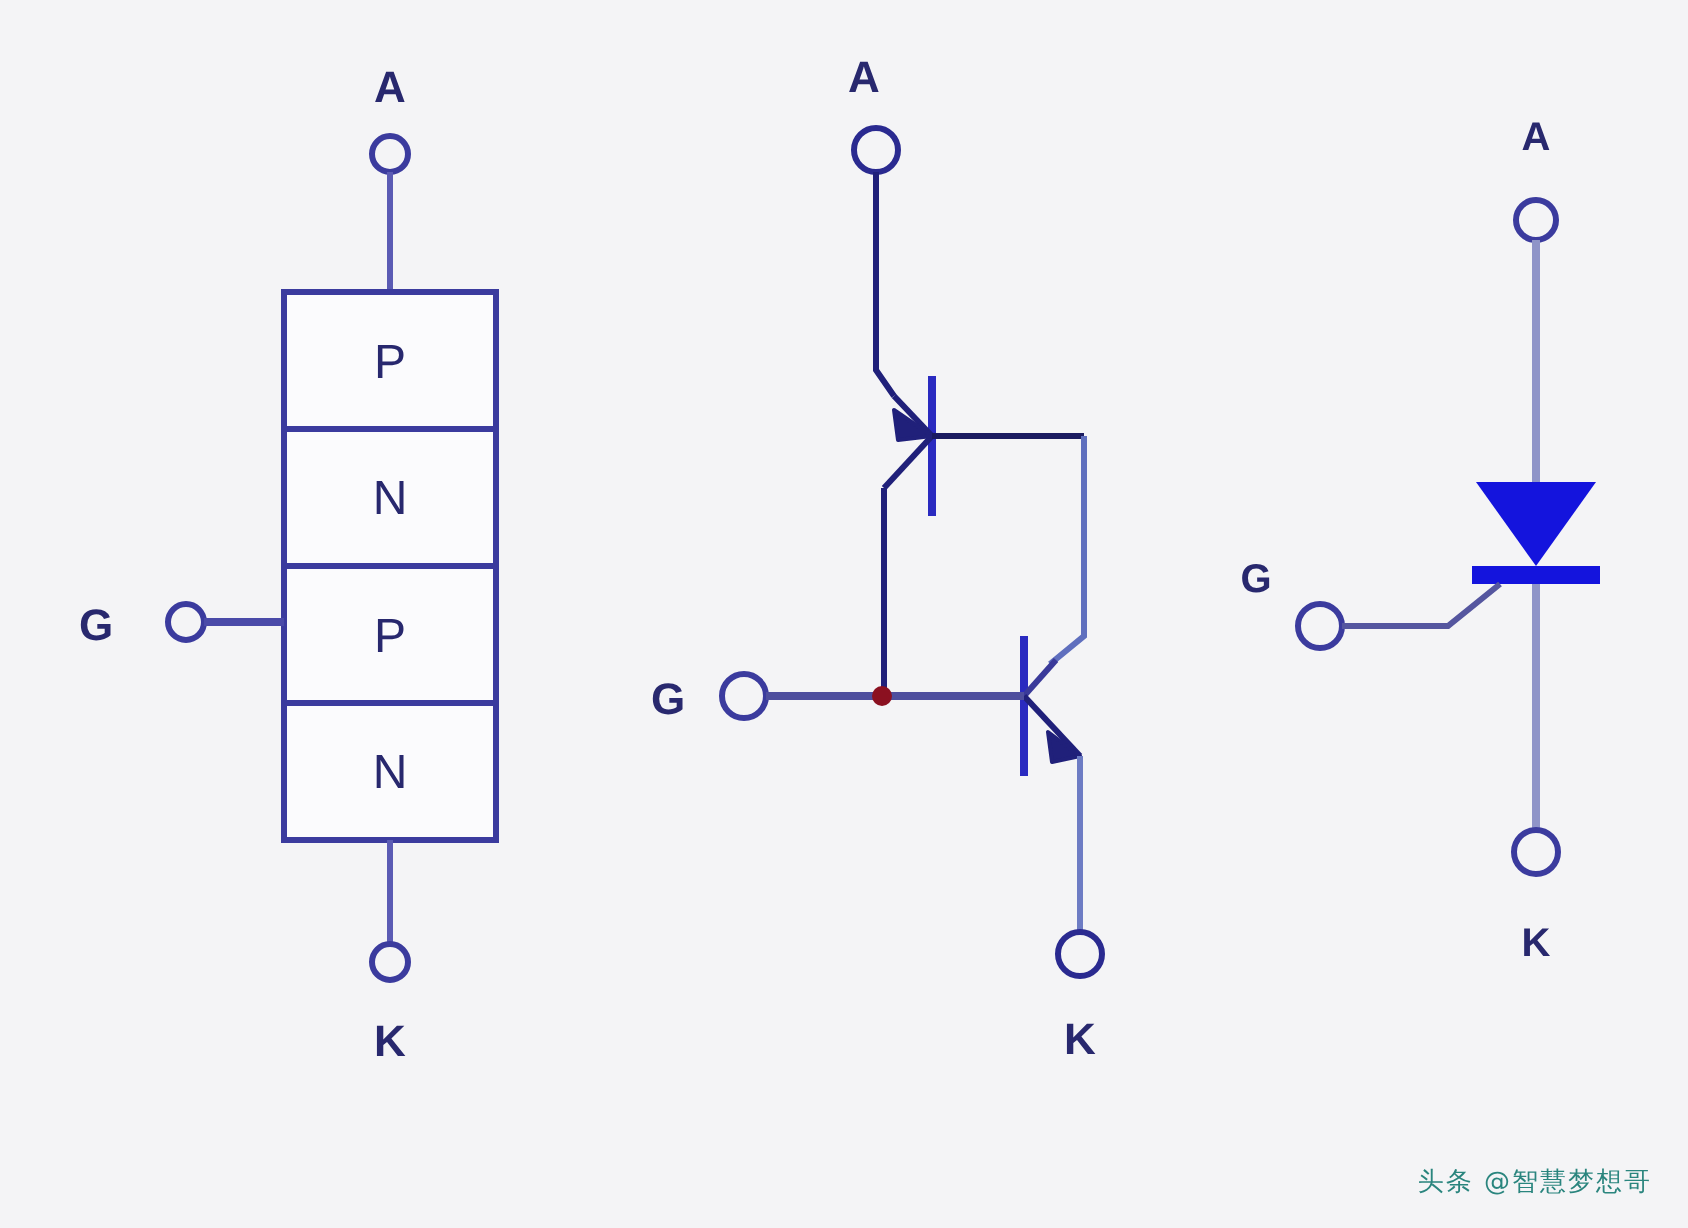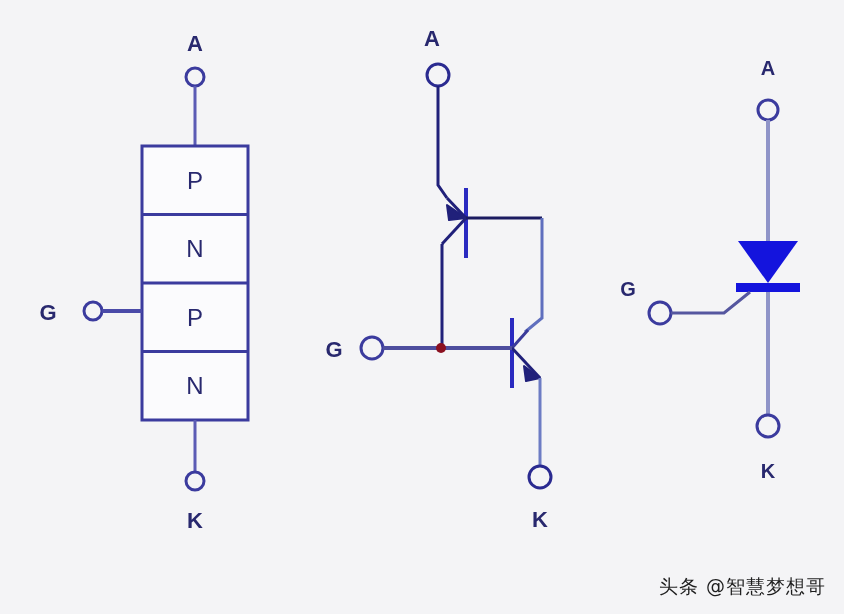--- a/index.html
+++ b/index.html
@@ -8,22 +8,22 @@
     background:#f4f4f6;
     font-family:"Liberation Sans",sans-serif;
     position:relative;
     overflow:hidden;
   }
   #canvas{position:absolute;left:0;top:0;width:844px;height:614px;}
   .wm{
     position:absolute;
     right:18px;bottom:14px;
     font-family:"DejaVu Sans",sans-serif;
-    font-size:19px;
-    color:#000000;
+    font-size:13px;
+    color:#0f766e;
     letter-spacing:1px;
     white-space:nowrap;
     opacity:.88;
   }
   text{font-family:"Liberation Sans",sans-serif;}
 </style>
 </head>
 <body>
 
 <svg id="canvas" viewBox="0 0 844 614">

